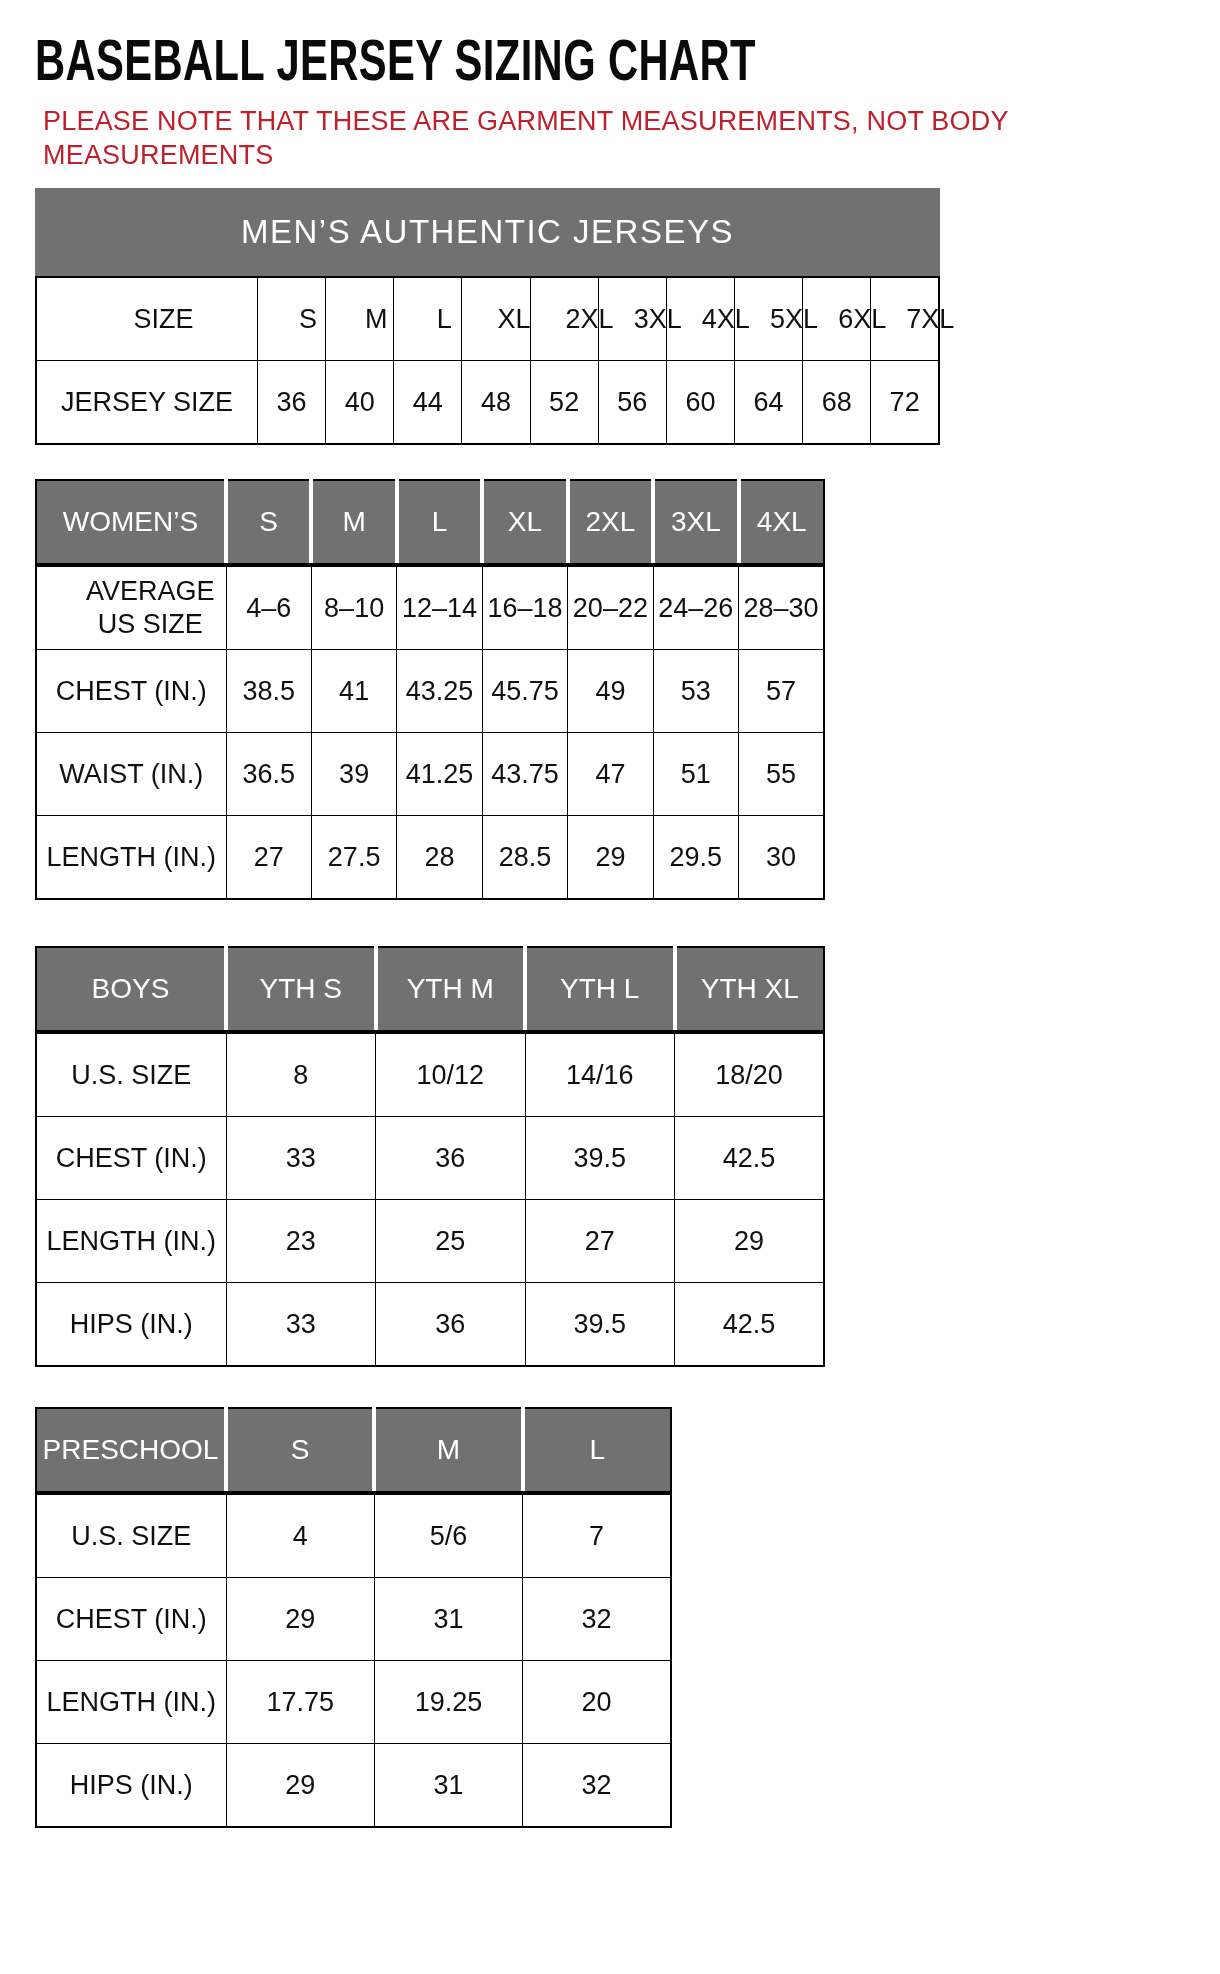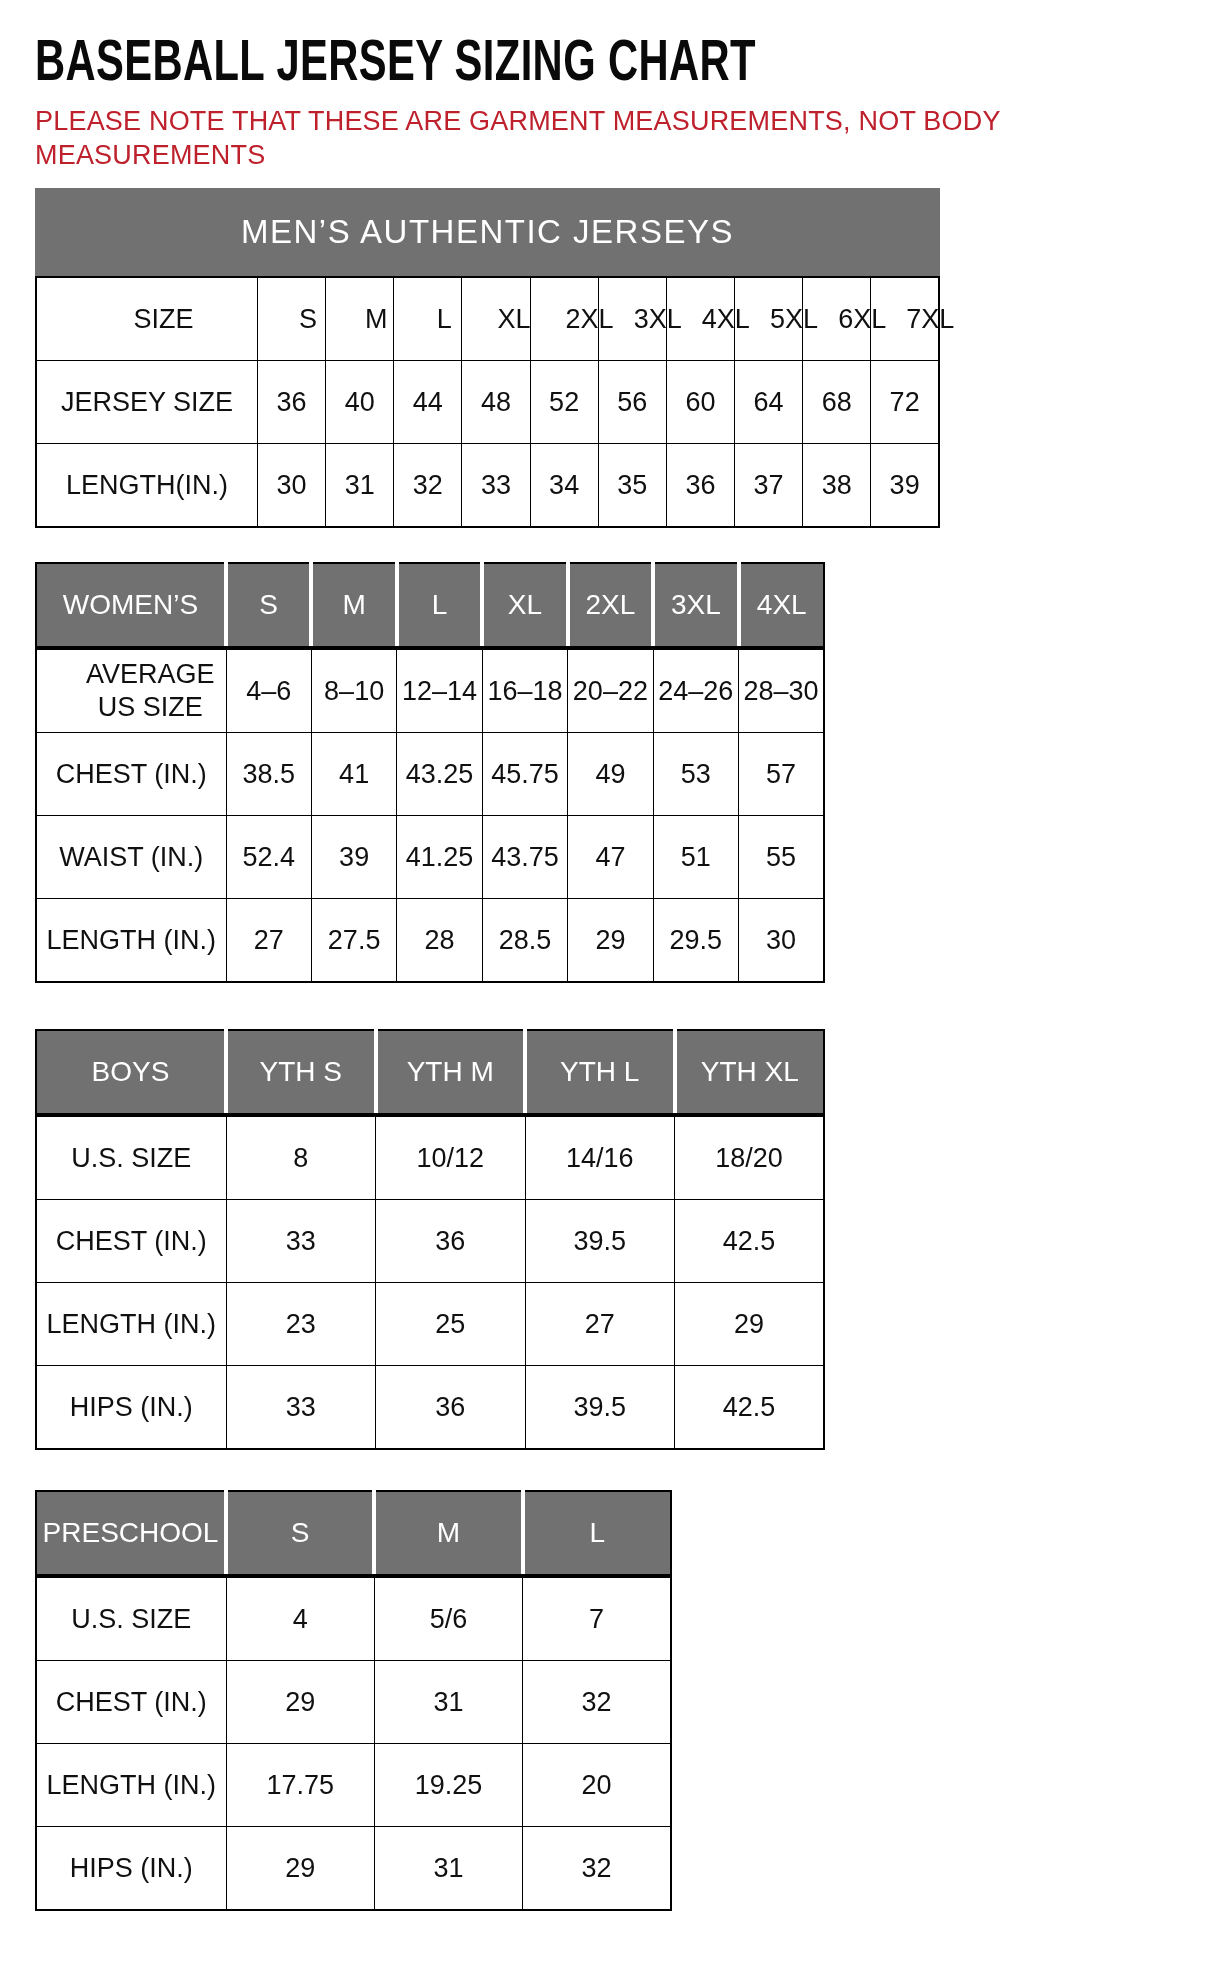--- a/index.html
+++ b/index.html
@@ -5,21 +5,21 @@
   html,body{margin:0;padding:0;background:#ffffff;}
   body{width:1220px;font-family:"Liberation Sans","DejaVu Sans",sans-serif;color:#111;}
   .page{padding:22px 0 26px 35px;}
 
   
   .title{display:inline-block;font-size:58px;font-weight:bold;color:#0a0a0a;
          transform:scaleX(0.72);transform-origin:left center;white-space:nowrap;
          letter-spacing:0.5px;margin:8px 0 0 0;line-height:1.05;}
 
   
-  .note{color:#be202c;font-size:27px;line-height:1.25;margin:14px 0 16px 0;letter-spacing:0.2px;}
+  .note{color:#be202c;font-size:27px;line-height:1.25;margin:14px 0 16px 8px;letter-spacing:0.2px;}
 
   
   .banner{height:88px;background:#717171;color:#fff;display:flex;align-items:center;justify-content:center;
           font-size:33px;letter-spacing:1.5px;}
 
   
   .tblwrap{margin-bottom:36px;border-radius:29px;}
   .tblwrap.men{width:905px;margin-bottom:34px;}
   .tblwrap.women{width:790px;margin-bottom:46px;}
   .tblwrap.boys{width:790px;margin-bottom:40px;}
@@ -81,33 +81,20 @@
             <td>40</td>
             <td>44</td>
             <td>48</td>
             <td>52</td>
             <td>56</td>
             <td>60</td>
             <td>64</td>
             <td>68</td>
             <td>72</td>
           </tr>
-          <tr>
-            <td>LENGTH(IN.)</td>
-            <td>30</td>
-            <td>31</td>
-            <td>32</td>
-            <td>33</td>
-            <td>34</td>
-            <td>35</td>
-            <td>36</td>
-            <td>37</td>
-            <td>38</td>
-            <td>39</td>
-          </tr>
         </tbody>
       </table>
     </div>
   <div class="tblwrap women">
       <table>
         <thead>
           <tr class="gray-head">
             <th>WOMEN’S</th>
             <th>S</th>
             <th>M</th>
@@ -134,21 +121,21 @@
             <td>38.5</td>
             <td>41</td>
             <td>43.25</td>
             <td>45.75</td>
             <td>49</td>
             <td>53</td>
             <td>57</td>
           </tr>
           <tr>
             <td>WAIST (IN.)</td>
-            <td>52.4</td>
+            <td>36.5</td>
             <td>39</td>
             <td>41.25</td>
             <td>43.75</td>
             <td>47</td>
             <td>51</td>
             <td>55</td>
           </tr>
           <tr>
             <td>LENGTH (IN.)</td>
             <td>27</td>

